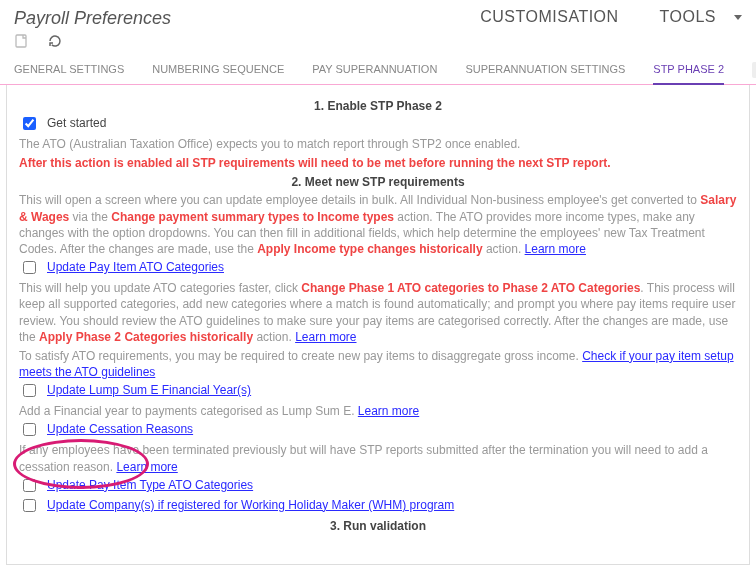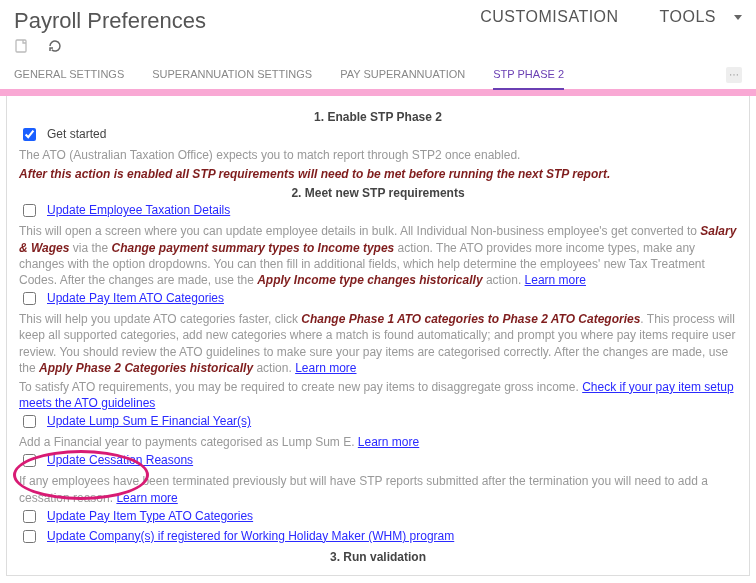--- a/index.html
+++ b/index.html
@@ -1,36 +1,36 @@
 <!DOCTYPE html>
 <html><head>
 <meta charset="utf-8">
 <style>
   html,body{margin:0;padding:0;font-family:Arial,Helvetica,sans-serif;font-size:12px;color:#333;background:#fff;}
   .page{width:756px;height:583px;box-sizing:border-box;position:relative;overflow:hidden;}
   .header{display:flex;justify-content:space-between;align-items:flex-start;padding:8px 14px 0;}
-  .title{font-size:22px;color:#555;}
+  .title{font-size:18px;color:#555;font-style:italic;}
   .toplinks{font-size:16px;color:#555;letter-spacing:.5px;}
   .toplinks span{margin-left:18px;cursor:pointer;}
   .caret{display:inline-block;width:0;height:0;border-left:4px solid transparent;border-right:4px solid transparent;border-top:5px solid #666;margin-left:3px;vertical-align:middle;}
   .toolbar{padding:4px 14px 6px;}
   .ticon{display:inline-block;width:16px;height:16px;margin-right:14px;vertical-align:middle;color:#999;}
-  .tabs{display:flex;gap:28px;padding:0 14px;border-bottom:7px solid #f9a8d4;font-size:11px;color:#888;}
+  .tabs{display:flex;gap:28px;padding:0 14px;border-bottom:1px solid #f9a8d4;font-size:11px;color:#888;}
   .tab{padding:8px 0;cursor:pointer;white-space:nowrap;}
   .tab.active{color:#6a3fb3;border-bottom:2px solid #6a3fb3;margin-bottom:-1px;}
   .tabs-right{margin-left:auto;display:flex;align-items:center;}
   .tabs-right .chip{width:16px;height:16px;background:#eee;border-radius:2px;font-size:10px;line-height:16px;text-align:center;color:#999;}
   .content{border:1px solid #ddd;border-top:0;margin:0 6px;padding:10px 12px 8px;height:480px;overflow:hidden;font-size:12px;color:#888;position:relative;box-sizing:border-box;}
   .step-title{color:#444;font-weight:bold;margin:4px 0 2px;font-size:12px;text-align:center;}
   .row{display:flex;align-items:flex-start;gap:8px;margin:3px 0;}
   .row input[type=checkbox]{margin-top:1px;}
   .row label{color:#444;}
   .muted{color:#999;margin:3px 0;line-height:1.35;}
   .link{color:#2a2aff;text-decoration:underline;cursor:pointer;}
-  .bold{color:#7f1d1d;font-weight:bold;font-style:italic;}
+  .bold{color:#ef4444;font-weight:bold;}
   .circle{position:absolute;left:6px;top:354px;width:130px;height:44px;border:3px solid #d81b74;border-radius:50%;pointer-events:none;}
   svg{display:block;}
 </style>
 </head>
 <body>
 
 <div class="page">
   <div class="header">
     <div class="title">Payroll Preferences</div>
     <div class="toplinks">
@@ -49,44 +49,41 @@
     <span class="ticon">
       <svg viewBox="0 0 16 16">
           <path d="M3 8a5 5 0 1 1 1.8 3.9" fill="none" stroke="#666" stroke-width="1.5"></path>
           <path d="M3 13v-3h3" fill="none" stroke="#666" stroke-width="1.5"></path>
         </svg>
     </span>
   </div>
 
   <div class="tabs">
     <div class="tab">GENERAL SETTINGS</div>
+    <div class="tab">NUMBERING SEQUENCE</div>
+    <div class="tab">PAY SUPERANNUATION</div>
     <div class="tab">SUPERANNUATION SETTINGS</div>
-    <div class="tab">PAY SUPERANNUATION</div>
     <div class="tab active">STP PHASE 2</div>
     <div class="tabs-right">
         <div class="chip">⋯</div>
       </div>
   </div>
 
   <div class="content">
 
     <div class="step-title">1. Enable STP Phase 2</div>
     <div class="row">
       <input type="checkbox" checked="" style="accent-color: rgb(26, 95, 255);">
       <label>Get started</label>
     </div>
     <div class="muted">The ATO (Australian Taxation Office) expects you to match report through STP2 once enabled.</div>
     <div class="muted"><span class="bold">After this action is enabled all STP requirements will need to be met before running the next STP report.</span></div>
 
     <div class="step-title">2. Meet new STP requirements</div>
 
-    <div class="row">
-      <input type="checkbox" style="">
-      <span class="link">Update Employee Taxation Details</span>
-    </div>
     <div class="muted">
       <span>This will open a screen where you can update employee details in bulk. All Individual Non-business employee's get converted to </span><span class="bold">Salary &amp; Wages</span><span> via the </span><span class="bold">Change payment summary types to Income types</span><span> action. The ATO provides more income types, make any changes with the option dropdowns. You can then fill in additional fields, which help determine the employees' new Tax Treatment Codes. After the changes are made, use the </span><span class="bold">Apply Income type changes historically</span><span> action. </span><span class="link">Learn more</span>
     </div>
 
     <div class="row">
       <input type="checkbox" style="">
       <span class="link">Update Pay Item ATO Categories</span>
     </div>
     <div class="muted">
       <span>This will help you update ATO categories faster, click </span><span class="bold">Change Phase 1 ATO categories to Phase 2 ATO Categories</span><span>. This process will keep all supported categories, add new categories where a match is found automatically; and prompt you where pay items require user review. You should review the ATO guidelines to make sure your pay items are categorised correctly. After the changes are made, use the </span><span class="bold">Apply Phase 2 Categories historically</span><span> action. </span><span class="link">Learn more</span>

